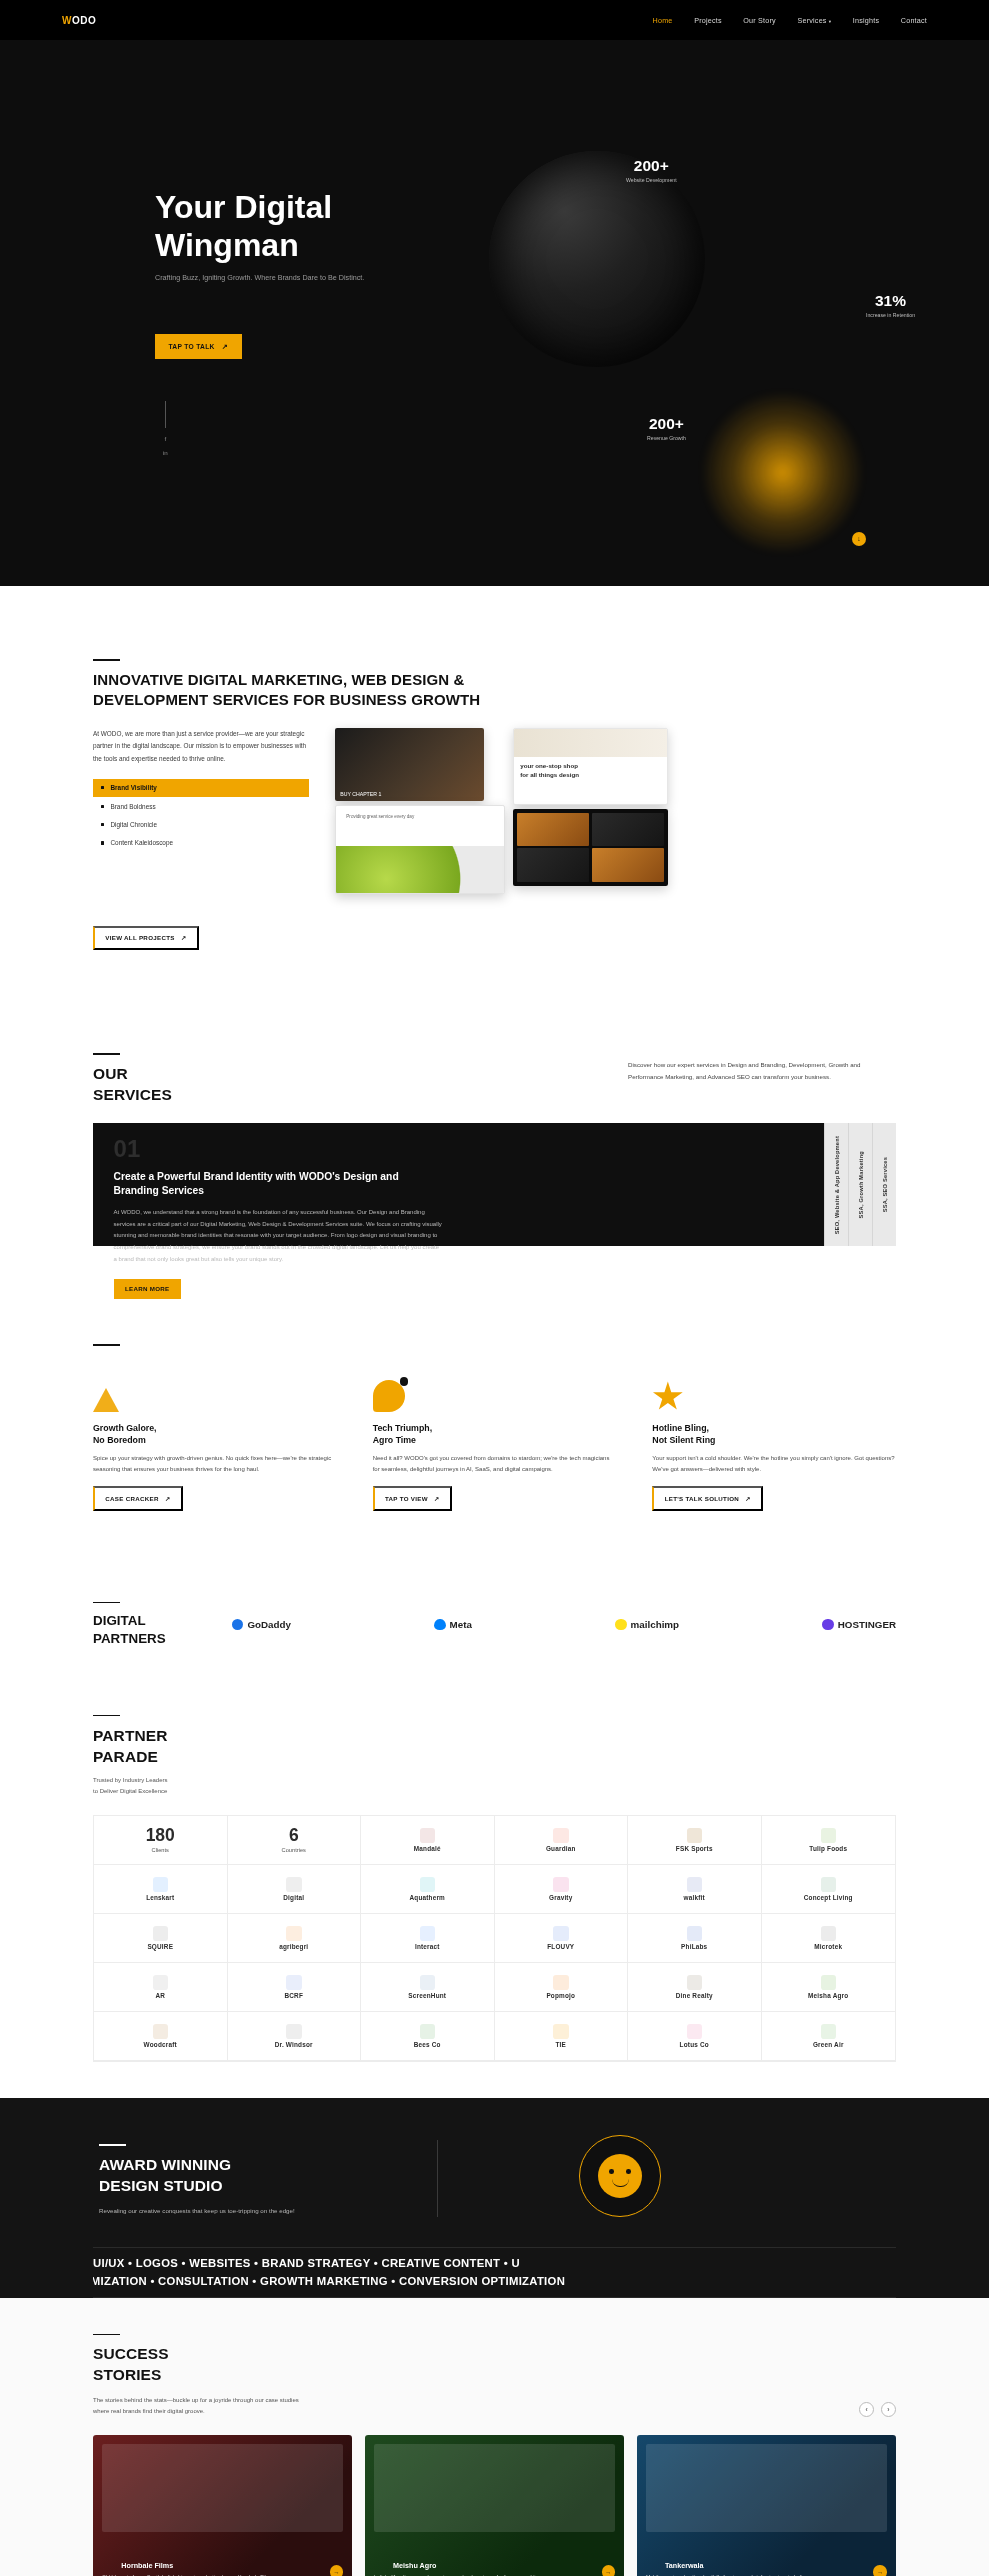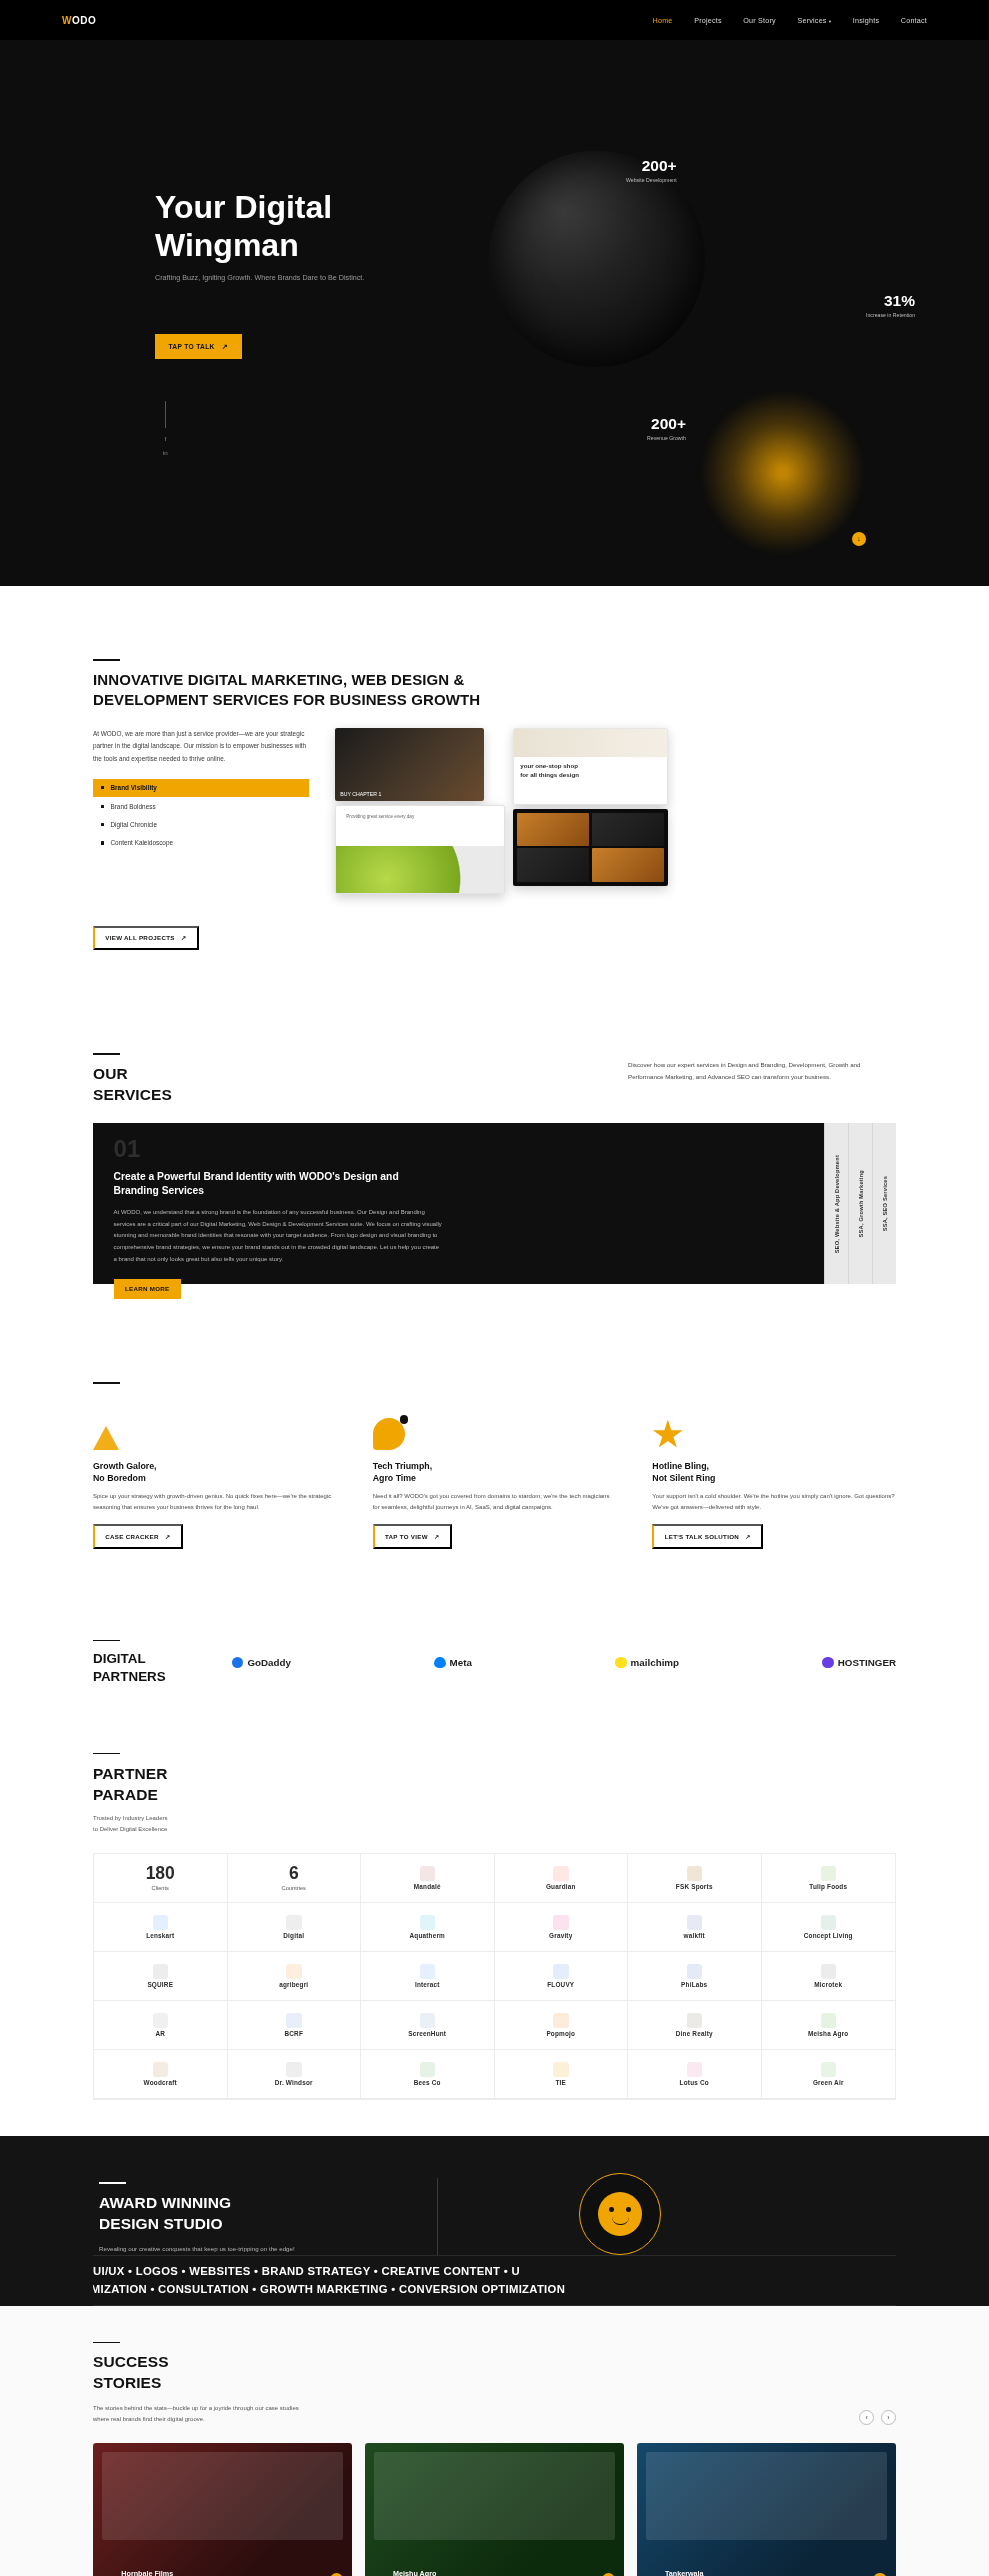--- a/index.html
+++ b/index.html
@@ -54,21 +54,21 @@
   .orb {
     position: absolute; right: 222px; top: 111px; width: 216px; height: 216px; border-radius: 50%;
     background: radial-gradient(circle at 35% 28%, #3a3a3a 0%, #202020 38%, #111 70%, #050505 100%);
     box-shadow: 0 0 46px rgba(0,0,0,.9) inset;
   }
   .glow {
     position: absolute; right: 62px; bottom: 31px; width: 165px; height: 165px; border-radius: 50%;
     background: radial-gradient(circle, rgba(240,165,0,.85) 0%, rgba(240,165,0,.25) 42%, rgba(240,165,0,0) 70%);
     filter: blur(3.1px);
   }
-  .stat { position: absolute; color: #fff; text-align: right; }
+  .stat { position: absolute; color: #fff; text-align: center; }
   .stat .num { font-size: 15.5px; font-weight: 700; }
   .stat .lbl { font-size: 5.2px; color: #bdbdbd; margin-top: 2.1px; line-height: 1.4; }
   .stat-a { left: 564px; top: 117px; }
   .stat-b { left: 804px; top: 252px; }
   .stat-c { left: 585px; top: 375px; }
   .scroll-dot {
     position: absolute; right: 61px; bottom: 40px; width: 14.4px; height: 14.4px; border-radius: 50%;
     background: #f0a500; display: flex; align-items: center; justify-content: center;
     color: #111; font-size: 6.7px;
   }
@@ -117,21 +117,21 @@
   .g3-body { padding: 5.2px 6.2px; }
   .g3-t { font-size: 6.2px; font-weight: 700; color: #2a2a2a; line-height: 1.4; }
   .g4-grid { display: grid; grid-template-columns: 1fr 1fr; gap: 2.1px; padding: 4.1px; height: 100%; }
   .g4-cell { background: linear-gradient(135deg,#2b2b2b,#151515); border-radius: 1px; }
   .g4-cell.warm { background: linear-gradient(135deg,#c87f2a,#8a4b12); }
 
   
   .services { background: #fff; padding-top: 36px; padding-bottom: 41px; }
   .svc-head { display: flex; justify-content: space-between; align-items: flex-start; }
   .svc-desc { width: 268px; font-size: 6.2px; line-height: 1.9; color: #444; padding-top: 6.2px; }
-  .svc-row { display: flex; margin-top: 17.5px; height: 161px; }
+  .svc-row { display: flex; margin-top: 17.5px; height: 123px; }
   .svc-panel {
     flex: 1; background: #0f0f0f; color: #fff; padding: 17.5px 20.6px; position: relative;
   }
   .svc-num { font-size: 24px; font-weight: 800; color: #2e2e2e; position: absolute; top: 11.3px; left: 20.6px; }
   .svc-panel h3 { font-size: 10.3px; font-weight: 700; margin-top: 29px; max-width: 289px; line-height: 1.4; }
   .svc-panel p { font-size: 6px; line-height: 1.95; color: #b9b9b9; margin-top: 8.2px; max-width: 330px; }
   .svc-panel .btn-gold { margin-top: 13.4px; }
   .svc-tabs { display: flex; }
   .svc-tab {
     width: 24px; background: #e9e9e9; border-left: 0.5px solid #d6d6d6; display: flex;
@@ -195,21 +195,21 @@
     width: 82px; height: 82px; border-radius: 50%; background: #0f0f0f; border: 1px solid #f0a500;
     display: flex; align-items: center; justify-content: center; position: relative;
   }
   .badge .face { width: 44px; height: 44px; border-radius: 50%; background: #f0a500; position: relative; }
   .badge .face:before { content:""; position:absolute; left:11.3px; top:15.5px; width:4.6px; height:4.6px; border-radius:50%; background:#111; }
   .badge .face:after  { content:""; position:absolute; right:11.3px; top:15.5px; width:4.6px; height:4.6px; border-radius:50%; background:#111; }
   .badge .smile { position:absolute; left:14.4px; bottom:11.3px; width:16.5px; height:7.2px;
                   border-bottom:1.5px solid #111; border-radius:0 0 15.5px 15.5px; }
   .badge-ring { position: absolute; inset: -1px; border-radius: 50%; font-size: 0; }
 
-  .marquee { border-top: 0.5px solid #2a2a2a; border-bottom: 0.5px solid #2a2a2a;
+  .marquee { margin-top: 30px; border-top: 0.5px solid #2a2a2a; border-bottom: 0.5px solid #2a2a2a;
              padding: 9.3px 0; overflow: hidden; }
   .marquee-row { font-size: 11.3px; font-weight: 800; color: #fff; white-space: nowrap; letter-spacing: 0.3px; }
   .marquee-row.second { margin-top: 6.2px; margin-left: -62px; }
 
   
   .stories { background: #fafafa; padding: 36px 93px 36px; }
   .stories-head { display: flex; justify-content: space-between; align-items: flex-end; }
   .stories-sub { font-size: 6px; color: #555; line-height: 1.9; max-width: 216px; margin-top: 8.2px; }
   .arrows { display: flex; gap: 6.2px; }
   .arrow-btn { width: 15.5px; height: 15.5px; border: 0.5px solid #bbb; border-radius: 50%; background: #fff;

